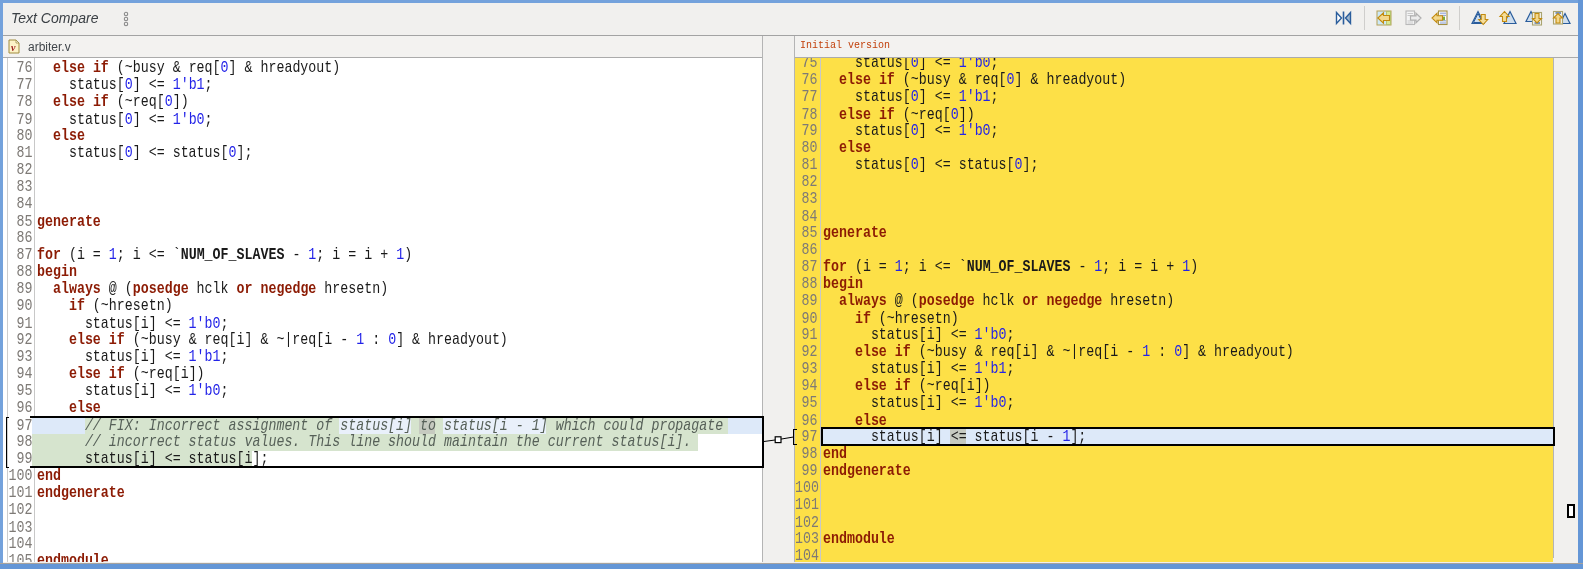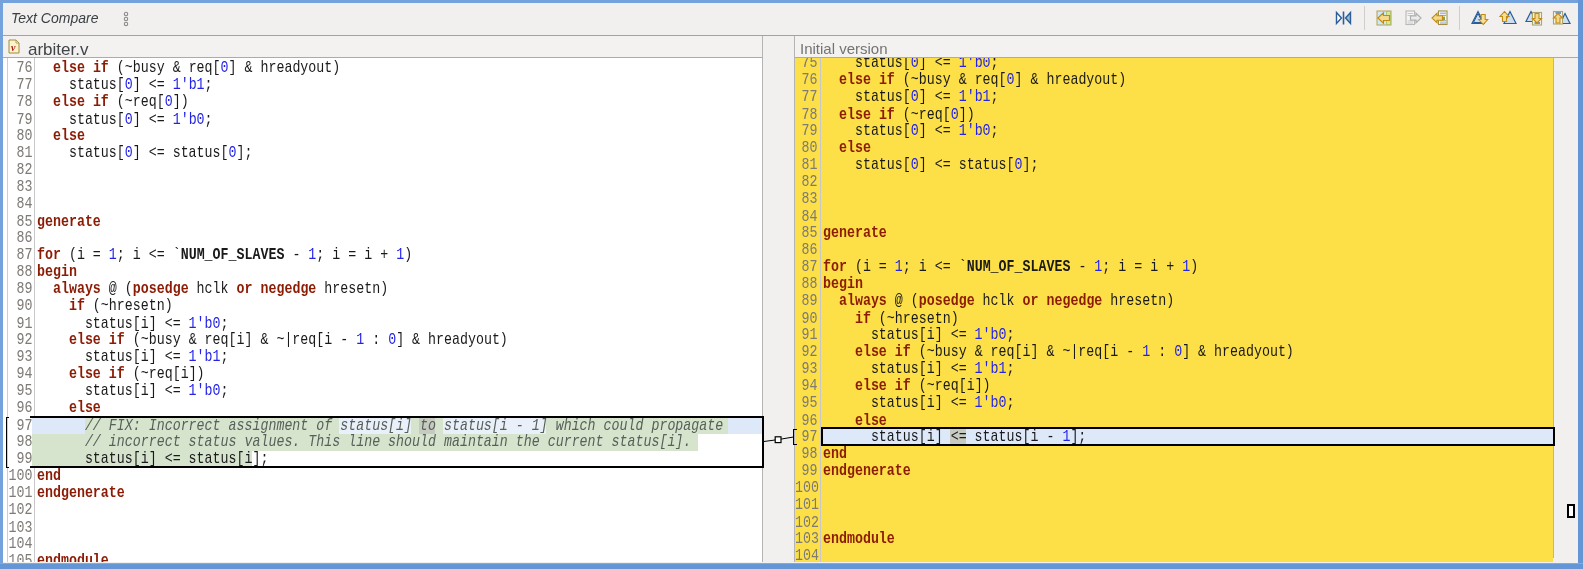--- a/index.html
+++ b/index.html
@@ -81,22 +81,22 @@
 <line x1="3.5" y1="3" x2="9" y2="3" stroke="#4a6fa5" stroke-width="1.4"></line>
 <path d="M4 13 L8 13 L8 8 L10.5 8 L6 3.5 L1.5 8 L4 8 Z" fill="#f3d88d" stroke="#c28a0e" stroke-width="1.1"></path>
 </svg>
 
 <div class="abs" style="left:3px;top:36px;width:1575px;height:21px;background:#f3f2f0;border-bottom:1px solid #ababab;"></div>
 <svg class="abs" style="left:8px;top:39px;" width="12" height="15" viewBox="0 0 12 15">
 <path d="M1 1 L8 1 L11 4 L11 14 L1 14 Z" fill="#fdf2c8" stroke="#a08c3f" stroke-width="1"></path>
 <path d="M8 1 L8 4 L11 4 Z" fill="#fff" stroke="#a08c3f" stroke-width="0.8"></path>
 <text x="3" y="12" font-family="Liberation Serif" font-style="italic" font-weight="bold" font-size="10" fill="#a02020">v</text>
 </svg>
-<div class="abs" style="left:28px;top:40px;font-size:17px;color:#40454a;">arbiter.v</div>
-<div class="abs" style="left:800px;top:40px;font-size:15px;color:#737373;">Initial version</div>
+<div class="abs" style="left:28px;top:40px;font-size:12px;color:#40454a;">arbiter.v</div>
+<div class="abs" style="left:800px;top:40px;font-size:10px;color:#c2410c;font-family:Liberation Mono, monospace;">Initial version</div>
 
 <div class="abs" style="left:762px;top:36px;width:33px;height:526px;background:#f1f0ee;border-left:1px solid #b4b4b4;border-right:1px solid #b4b4b4;box-sizing:border-box;"></div>
 
 <div class="abs" style="left:1553px;top:58px;width:25px;height:504px;background:#f1f0ee;"></div>
 <div class="abs" style="left:1553px;top:58px;width:1px;height:500px;background:#b4b4b4;"></div>
 <div class="abs" style="left:1567px;top:504px;width:8px;height:14px;background:#fff;border:2px solid #000;box-sizing:border-box;"></div>
 
 <div class="abs" id="leftEd" style="left:3px;top:58px;width:759px;height:504px;background:#fff;overflow:hidden;">
   <div class="abs" style="left:4px;top:0;width:1px;height:504px;background:#cdcdcd;"></div>
   <div class="abs" style="left:30.5px;top:0;width:1px;height:504px;background:#c8c8c8;"></div>

